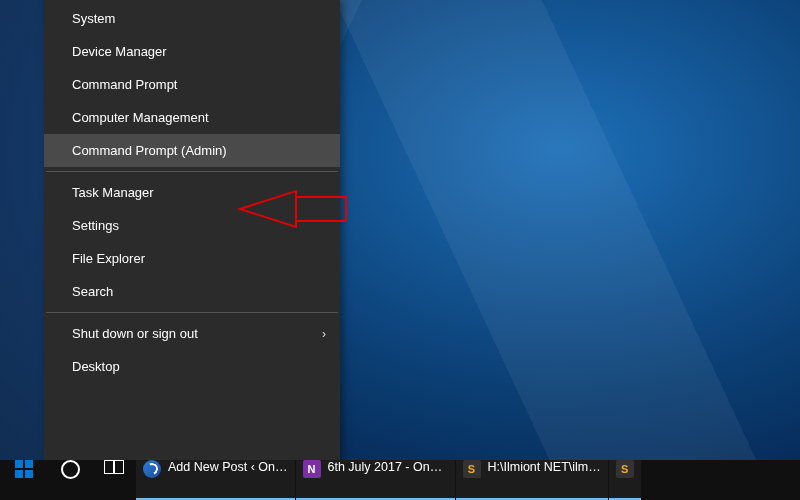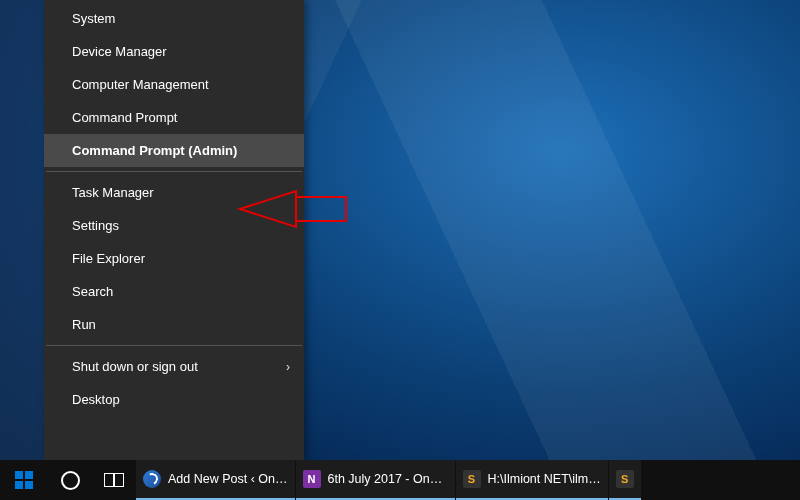--- a/index.html
+++ b/index.html
@@ -16,37 +16,37 @@
       linear-gradient(115deg, rgba(255,255,255,0.05) 0 35%, transparent 35%),
       linear-gradient(65deg, transparent 0 55%, rgba(255,255,255,0.06) 55% 75%, transparent 75%);
   }
 
   
   .winx-menu {
     position: absolute;
     left: 44px;
     bottom: 40px;
     top: 0;
-    width: 260px;
+    width: 296px;
     background: #2b2b2b;
     color: #fff;
     display: flex;
     flex-direction: column;
     font-size: 13px;
     padding-top: 2px;
     z-index: 10;
     box-shadow: 3px 0 8px rgba(0,0,0,0.4);
   }
   .winx-item {
     padding: 9px 16px 9px 28px;
     cursor: default;
     position: relative;
     white-space: nowrap;
   }
-  .winx-item.hover { background: #4a4a4a; font-weight: bold; }
+  .winx-item.hover { background: #4a4a4a; }
   .winx-sep { height: 1px; background: #555; margin: 4px 2px; }
   .winx-item .chev {
     position: absolute; right: 14px; top: 50%; transform: translateY(-50%);
     font-size: 12px; color: #ddd;
   }
 
   
   .callout {
     position: absolute;
     left: 236px;
@@ -59,21 +59,21 @@
   .taskbar {
     position: absolute; left: 0; right: 0; bottom: 0; height: 40px;
     background: #101010;
     display: flex; align-items: center;
     color: #fff;
     font-size: 12.5px;
     z-index: 30;
   }
   .tb-btn {
     height: 40px;
-    display: flex; align-items: center;
+    display: flex; align-items: flex-start;
     padding: 0 7px;
     gap: 7px;
     cursor: default;
     position: relative;
   }
   .tb-btn .tlabel { max-width: 120px; white-space: nowrap; overflow: hidden; text-overflow: ellipsis; }
   .tb-app { border-bottom: 2px solid #76b9ed; background: rgba(255,255,255,0.05); margin-right:1px;}
   .tb-start { width: 48px; justify-content: center; }
   .tb-start svg { display:block; }
   .tb-cortana { width: 44px; justify-content: center; }
@@ -95,29 +95,28 @@
   .ic-sublime { width:18px;height:18px;background:#333;border-radius:2px;display:flex;align-items:center;justify-content:center;color:#f5a623;font-weight:700;font-size:11px;}
 </style>
 </head>
 <body>
 
 <div class="desktop"></div>
 
 <div class="winx-menu" id="winx-menu">
     <div class="winx-item"><span>System</span></div>
     <div class="winx-item"><span>Device Manager</span></div>
+    <div class="winx-item"><span>Command Prompt</span></div>
     <div class="winx-item"><span>Computer Management</span></div>
-    <div class="winx-item"><span>Command Prompt</span></div>
     <div class="winx-item hover"><span>Command Prompt (Admin)</span></div>
     <div class="winx-sep"></div>
     <div class="winx-item"><span>Task Manager</span></div>
     <div class="winx-item"><span>Settings</span></div>
     <div class="winx-item"><span>File Explorer</span></div>
     <div class="winx-item"><span>Search</span></div>
-    <div class="winx-item"><span>Run</span></div>
     <div class="winx-sep"></div>
     <div class="winx-item"><span>Shut down or sign out</span><span class="chev">›</span></div>
     <div class="winx-item"><span>Desktop</span></div>
   </div>
 
 <svg class="callout" width="120" height="40">
   <g fill="none" stroke="#e30000" stroke-width="2">
     <rect x="60" y="8" width="50" height="24"></rect>
     <line x1="60" y1="8" x2="60" y2="2"></line>
     <line x1="60" y1="32" x2="60" y2="38"></line>

